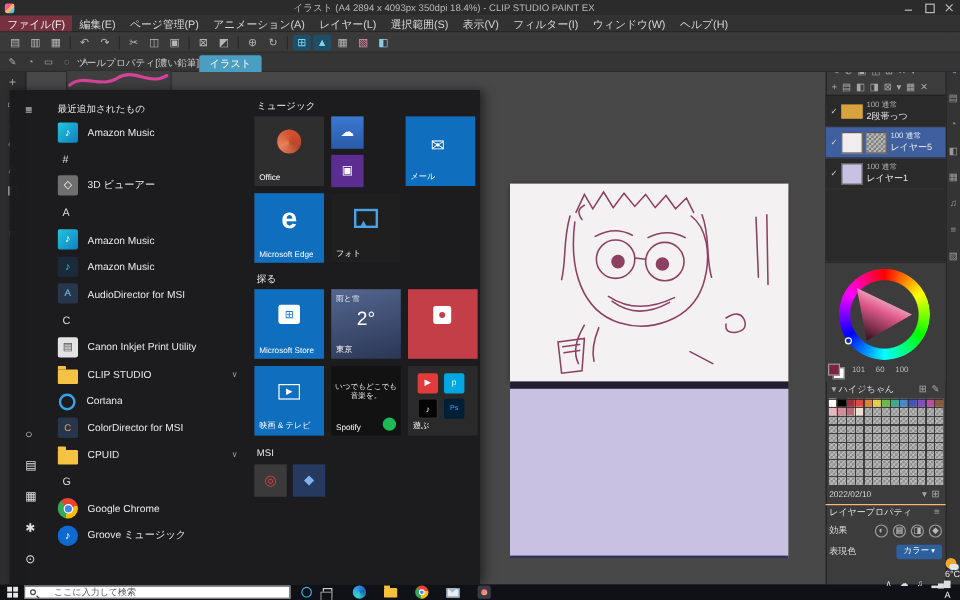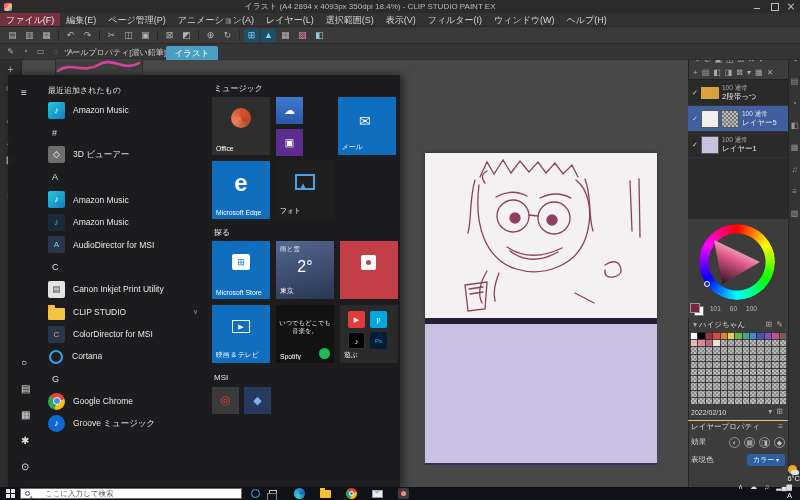--- a/index.html
+++ b/index.html
@@ -384,28 +384,33 @@
           <span class="app-ic ic-canon-print"></span>
           <span class="app-label">Canon Inkjet Print Utility</span>
           <span class="app-chev"></span>
         </div>
         <div class="app-row r-app">
           <span class="app-ic ic-folder"></span>
           <span class="app-label">CLIP STUDIO</span>
           <span class="app-chev">∨</span>
         </div>
         <div class="app-row r-app">
+          <span class="app-ic ic-cortana"></span>
+          <span class="app-label">Cortana</span>
+          <span class="app-chev"></span>
+        </div>
+        <div class="app-row r-app">
           <span class="app-ic ic-colordir"></span>
           <span class="app-label">ColorDirector for MSI</span>
           <span class="app-chev"></span>
         </div>
         <div class="app-row r-app">
-          <span class="app-ic ic-cortana"></span>
-          <span class="app-label">Cortana</span>
-          <span class="app-chev"></span>
+          <span class="app-ic ic-folder"></span>
+          <span class="app-label">CPUID</span>
+          <span class="app-chev">∨</span>
         </div>
         <div class="app-row r-letter">
 
           <span class="app-label">G</span>
           <span class="app-chev"></span>
         </div>
         <div class="app-row r-app">
           <span class="app-ic ic-chrome"></span>
           <span class="app-label">Google Chrome</span>
           <span class="app-chev"></span>

